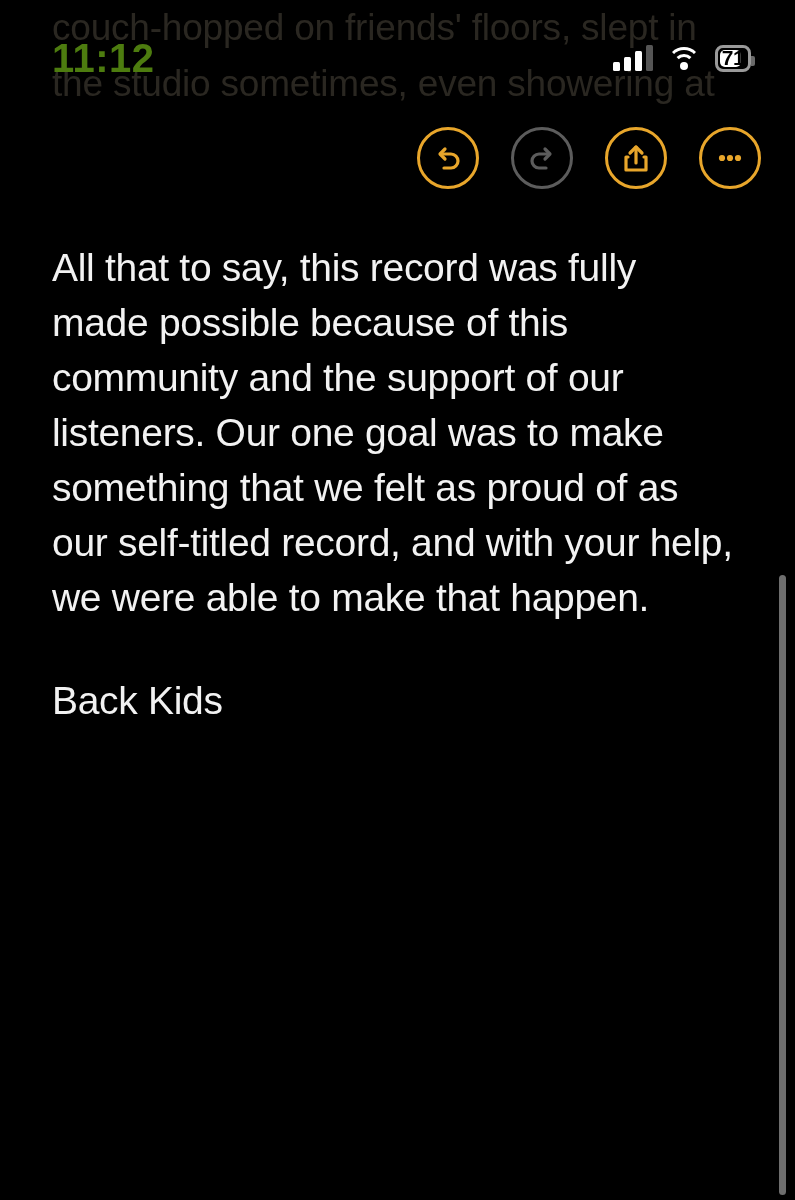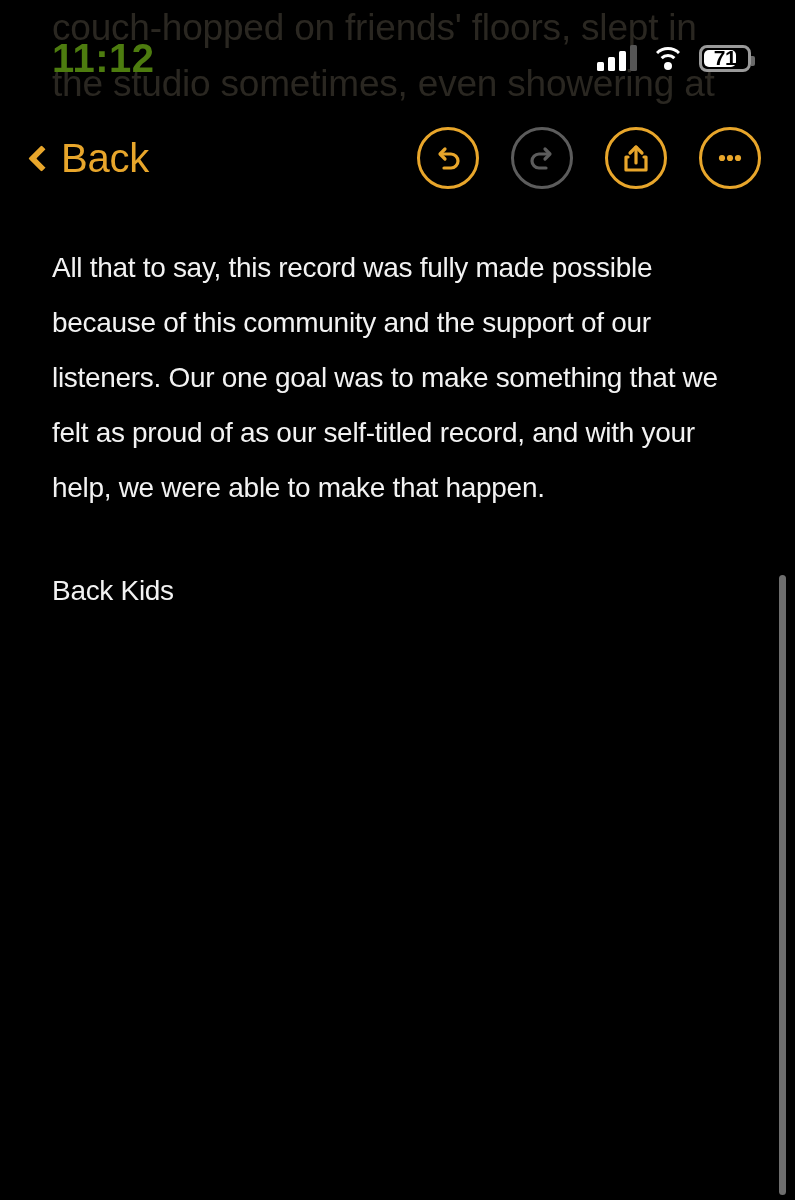--- a/index.html
+++ b/index.html
@@ -82,21 +82,21 @@
   }
   .wifi span.a { width: 34px; height: 34px; top: 2px; }
   .wifi span.b { width: 21px; height: 21px; top: 9px; }
   .wifi span.c {
     width: 8px; height: 8px; top: 17px;
     background: #fff; border: none; border-radius: 50%;
   }
 
   .battery {
     position: relative;
-    width: 52px; height: 27px;
+    width: 36px; height: 27px;
     border: 3px solid #9a9a9a;
     border-radius: 8px;
     display: flex; align-items: center; justify-content: center;
   }
   .battery:after {
     content: "";
     position: absolute;
     right: -7px; top: 8px;
     width: 4px; height: 10px;
     background: #6a6a6a;
@@ -162,21 +162,21 @@
 
   
   .note-body {
     position: absolute;
     top: 240px;
     left: 52px;
     right: 58px;
     z-index: 3;
   }
   .para {
-    font-size: 28px;
+    font-size: 39px;
     line-height: 55px;
     color: #f2f2f2;
     letter-spacing: -0.3px;
     margin-bottom: 48px;
     font-weight: 400;
   }
   .para:last-child { margin-bottom: 0; }
 
   
   .scrollbar {
@@ -212,24 +212,20 @@
           <span class="c"></span>
       </div>
       <div class="battery">
         <div class="fill"></div>
         <div class="pct">71</div>
       </div>
     </div>
   </div>
 
   <div class="toolbar">
-    <div class="back-btn">
-      <div class="chev"></div>
-      <div class="back-label">Back</div>
-    </div>
     <div class="toolbar-spacer"></div>
 
     <div class="tb-icon">
       <svg width="36" height="36" viewBox="0 0 36 36">
         <path d="M11 14 H21 a7 7 0 0 1 0 14 h-7" fill="none" stroke="#E8A62B" stroke-width="3.2" stroke-linecap="round"></path>
         <path d="M15 9 L10 14 L15 19" fill="none" stroke="#E8A62B" stroke-width="3.2" stroke-linecap="round" stroke-linejoin="round"></path>
       </svg>
     </div>
 
     <div class="tb-icon dim">

